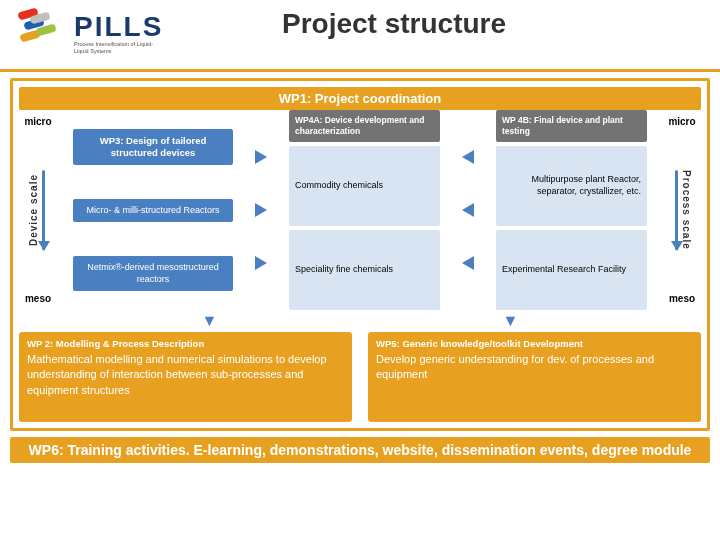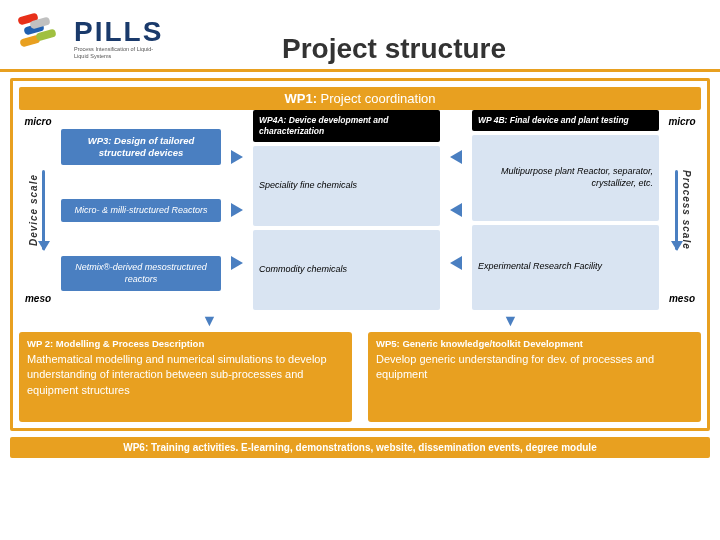--- a/index.html
+++ b/index.html
@@ -8,23 +8,23 @@
       height: 540px;
       font-family: Arial, sans-serif;
       background: #fff;
       overflow: hidden;
       position: relative;
     }
 
     
     .header {
       background: #fff;
-      padding: 8px 16px 4px 16px;
-      display: flex;
-      align-items: flex-end;
+      padding: 8px 16px 20px 16px;
+      display: flex;
+      align-items: flex-start;
       justify-content: space-between;
       border-bottom: 3px solid #e8a020;
       height: 72px;
     }
     .logo-pills-text {
       font-size: 28px;
       font-weight: bold;
       color: #1a3a6b;
       letter-spacing: 2px;
       line-height: 1;
@@ -47,29 +47,28 @@
     
     .wp1-bar {
       background: #e8a020;
       color: #fff;
       font-size: 13px;
       font-weight: bold;
       text-align: center;
       padding: 4px 0;
       border-radius: 2px;
     }
-    .wp1-bar span { font-weight: normal; text-align: right; }
+    .wp1-bar span { font-weight: bold; text-align: right; }
 
     
     .middle-section {
       display: flex;
-      gap: 4px;
+      gap: 16px;
       align-items: stretch;
       height: 200px;
-      font-style: italic;
     }
 
     
     .left-col {
       display: flex;
       flex-direction: column;
       gap: 4px;
       width: 160px;
       justify-content: space-around;
       padding: 4px 0;
@@ -84,21 +83,21 @@
       line-height: 1.3;
     }
     .wp3-box .title { font-weight: bold; font-size: 9.5px; }
     .wp4-col {
       flex: 1;
       display: flex;
       flex-direction: column;
       gap: 4px;
     }
     .wp4-header {
-      background: #000000;
+      background: #737373;
       color: #fff;
       font-size: 8.5px;
       font-weight: bold;
       padding: 5px 6px;
       border-radius: 2px;
       line-height: 1.3;
       text-align: left;
     }
     .wp4-cell {
       background: #d9e4f2;
@@ -224,22 +223,22 @@
     </div>
 
     <div style="display:flex; flex-direction:column; justify-content:space-around; align-items:center; width:24px; padding:20px 0;">
       <div style="width:0;height:0;border-top:7px solid transparent;border-bottom:7px solid transparent;border-left:12px solid #4a7fc1;"></div>
       <div style="width:0;height:0;border-top:7px solid transparent;border-bottom:7px solid transparent;border-left:12px solid #4a7fc1;"></div>
       <div style="width:0;height:0;border-top:7px solid transparent;border-bottom:7px solid transparent;border-left:12px solid #4a7fc1;"></div>
     </div>
 
     <div class="wp4-col">
       <div class="wp4-header">WP4A: Device development and characterization</div>
+      <div class="wp4-cell">Commodity chemicals</div>
       <div class="wp4-cell">Speciality fine chemicals</div>
-      <div class="wp4-cell">Commodity chemicals</div>
     </div>
 
     <div style="display:flex; flex-direction:column; justify-content:space-around; align-items:center; width:24px; padding:20px 0;">
       <div style="width:0;height:0;border-top:7px solid transparent;border-bottom:7px solid transparent;border-right:12px solid #4a7fc1;"></div>
       <div style="width:0;height:0;border-top:7px solid transparent;border-bottom:7px solid transparent;border-right:12px solid #4a7fc1;"></div>
       <div style="width:0;height:0;border-top:7px solid transparent;border-bottom:7px solid transparent;border-right:12px solid #4a7fc1;"></div>
     </div>
 
     <div class="wp4-col">
       <div class="wp4-header">WP 4B: Final device and plant testing</div>
@@ -271,15 +270,15 @@
       <div class="wp-box-body">Mathematical modelling and numerical simulations to develop understanding of interaction between sub-processes and equipment structures</div>
     </div>
     <div class="wp5-box">
       <div class="wp-box-title">WP5: Generic knowledge/toolkit Development</div>
       <div class="wp-box-body">Develop generic understanding for dev. of processes and equipment</div>
     </div>
   </div>
 
 </div>
 
-<div style="margin: 0 10px 6px 10px; background:#e8a020; color:#fff; font-size:10px; font-weight:bold; text-align:center; padding:5px 0; border-radius:2px;">
+<div style="margin: 0 10px 6px 10px; background:#e8a020; color:#fff; font-size:14px; font-weight:bold; text-align:center; padding:5px 0; border-radius:2px;">
   <span>WP6: Training activities. E-learning, demonstrations, website, dissemination events, degree module</span>
 </div>
 
 </body></html>

